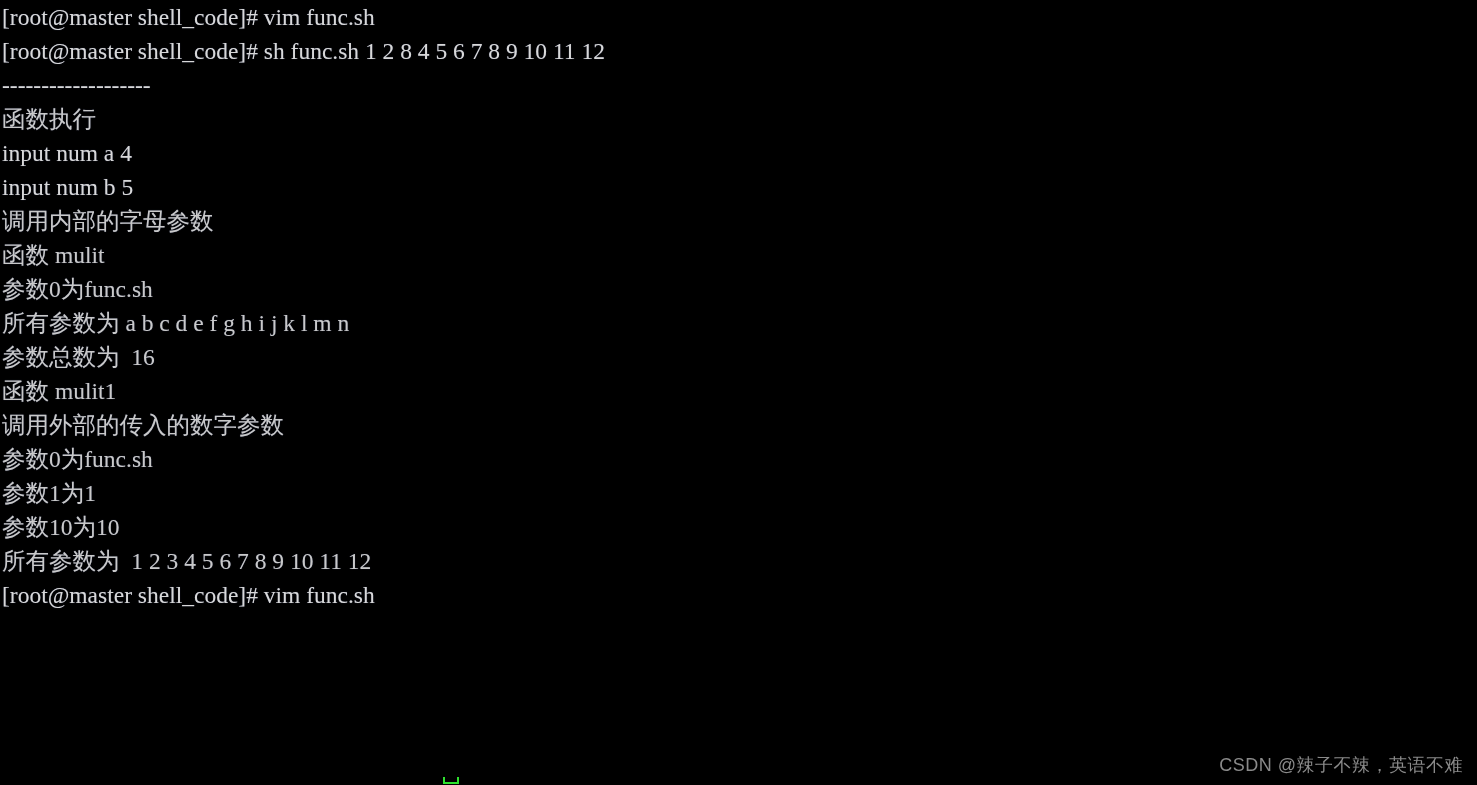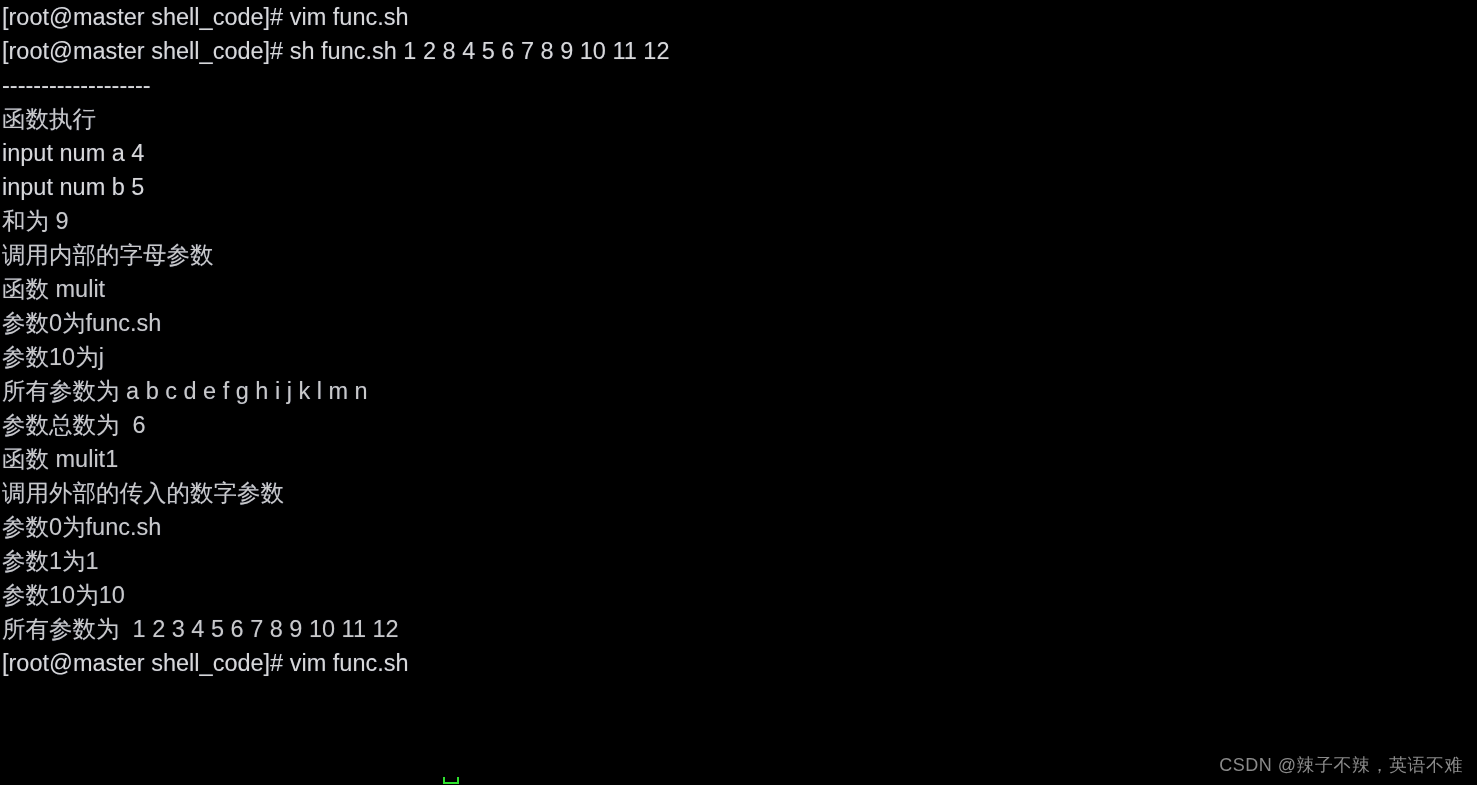--- a/index.html
+++ b/index.html
@@ -28,21 +28,21 @@
 
   .screen {
     position: absolute;
     left: 2px;
     top: 0px;
     right: 0;
     bottom: 0;
   }
 
   .line {
-    font-family: Liberation Sans, sans-serif;
+    font-family: Liberation Serif, serif;
     font-size: 23.5px;
     line-height: 34px;
     height: 34px;
     color: #d8d8d8;
     white-space: pre;
     letter-spacing: 0px;
     text-shadow: 0 0 1px rgba(150,170,255,0.35);
   }
 
   
@@ -77,27 +77,25 @@
 <body>
 
 <div id="terminal">
   <div class="screen" id="screen">
       <div class="line">[root@master shell_code]# vim func.sh</div>
       <div class="line">[root@master shell_code]# sh func.sh 1 2 8 4 5 6 7 8 9 10 11 12</div>
       <div class="line">-------------------</div>
       <div class="line cjk">函数执行</div>
       <div class="line">input num a 4</div>
       <div class="line">input num b 5</div>
-      <div class="line cjk">和为 9</div>
       <div class="line cjk">调用内部的字母参数</div>
       <div class="line cjk">函数 mulit</div>
       <div class="line cjk">参数0为func.sh</div>
-      <div class="line cjk">参数10为j</div>
       <div class="line cjk">所有参数为 a b c d e f g h i j k l m n</div>
-      <div class="line cjk">参数总数为  6</div>
+      <div class="line cjk">参数总数为  16</div>
       <div class="line cjk">函数 mulit1</div>
       <div class="line cjk">调用外部的传入的数字参数</div>
       <div class="line cjk">参数0为func.sh</div>
       <div class="line cjk">参数1为1</div>
       <div class="line cjk">参数10为10</div>
       <div class="line cjk">所有参数为  1 2 3 4 5 6 7 8 9 10 11 12</div>
       <div class="line">[root@master shell_code]# vim func.sh</div>
     </div>
   <div class="cursor"></div>
   <div class="watermark">CSDN @辣子不辣，英语不难</div>

